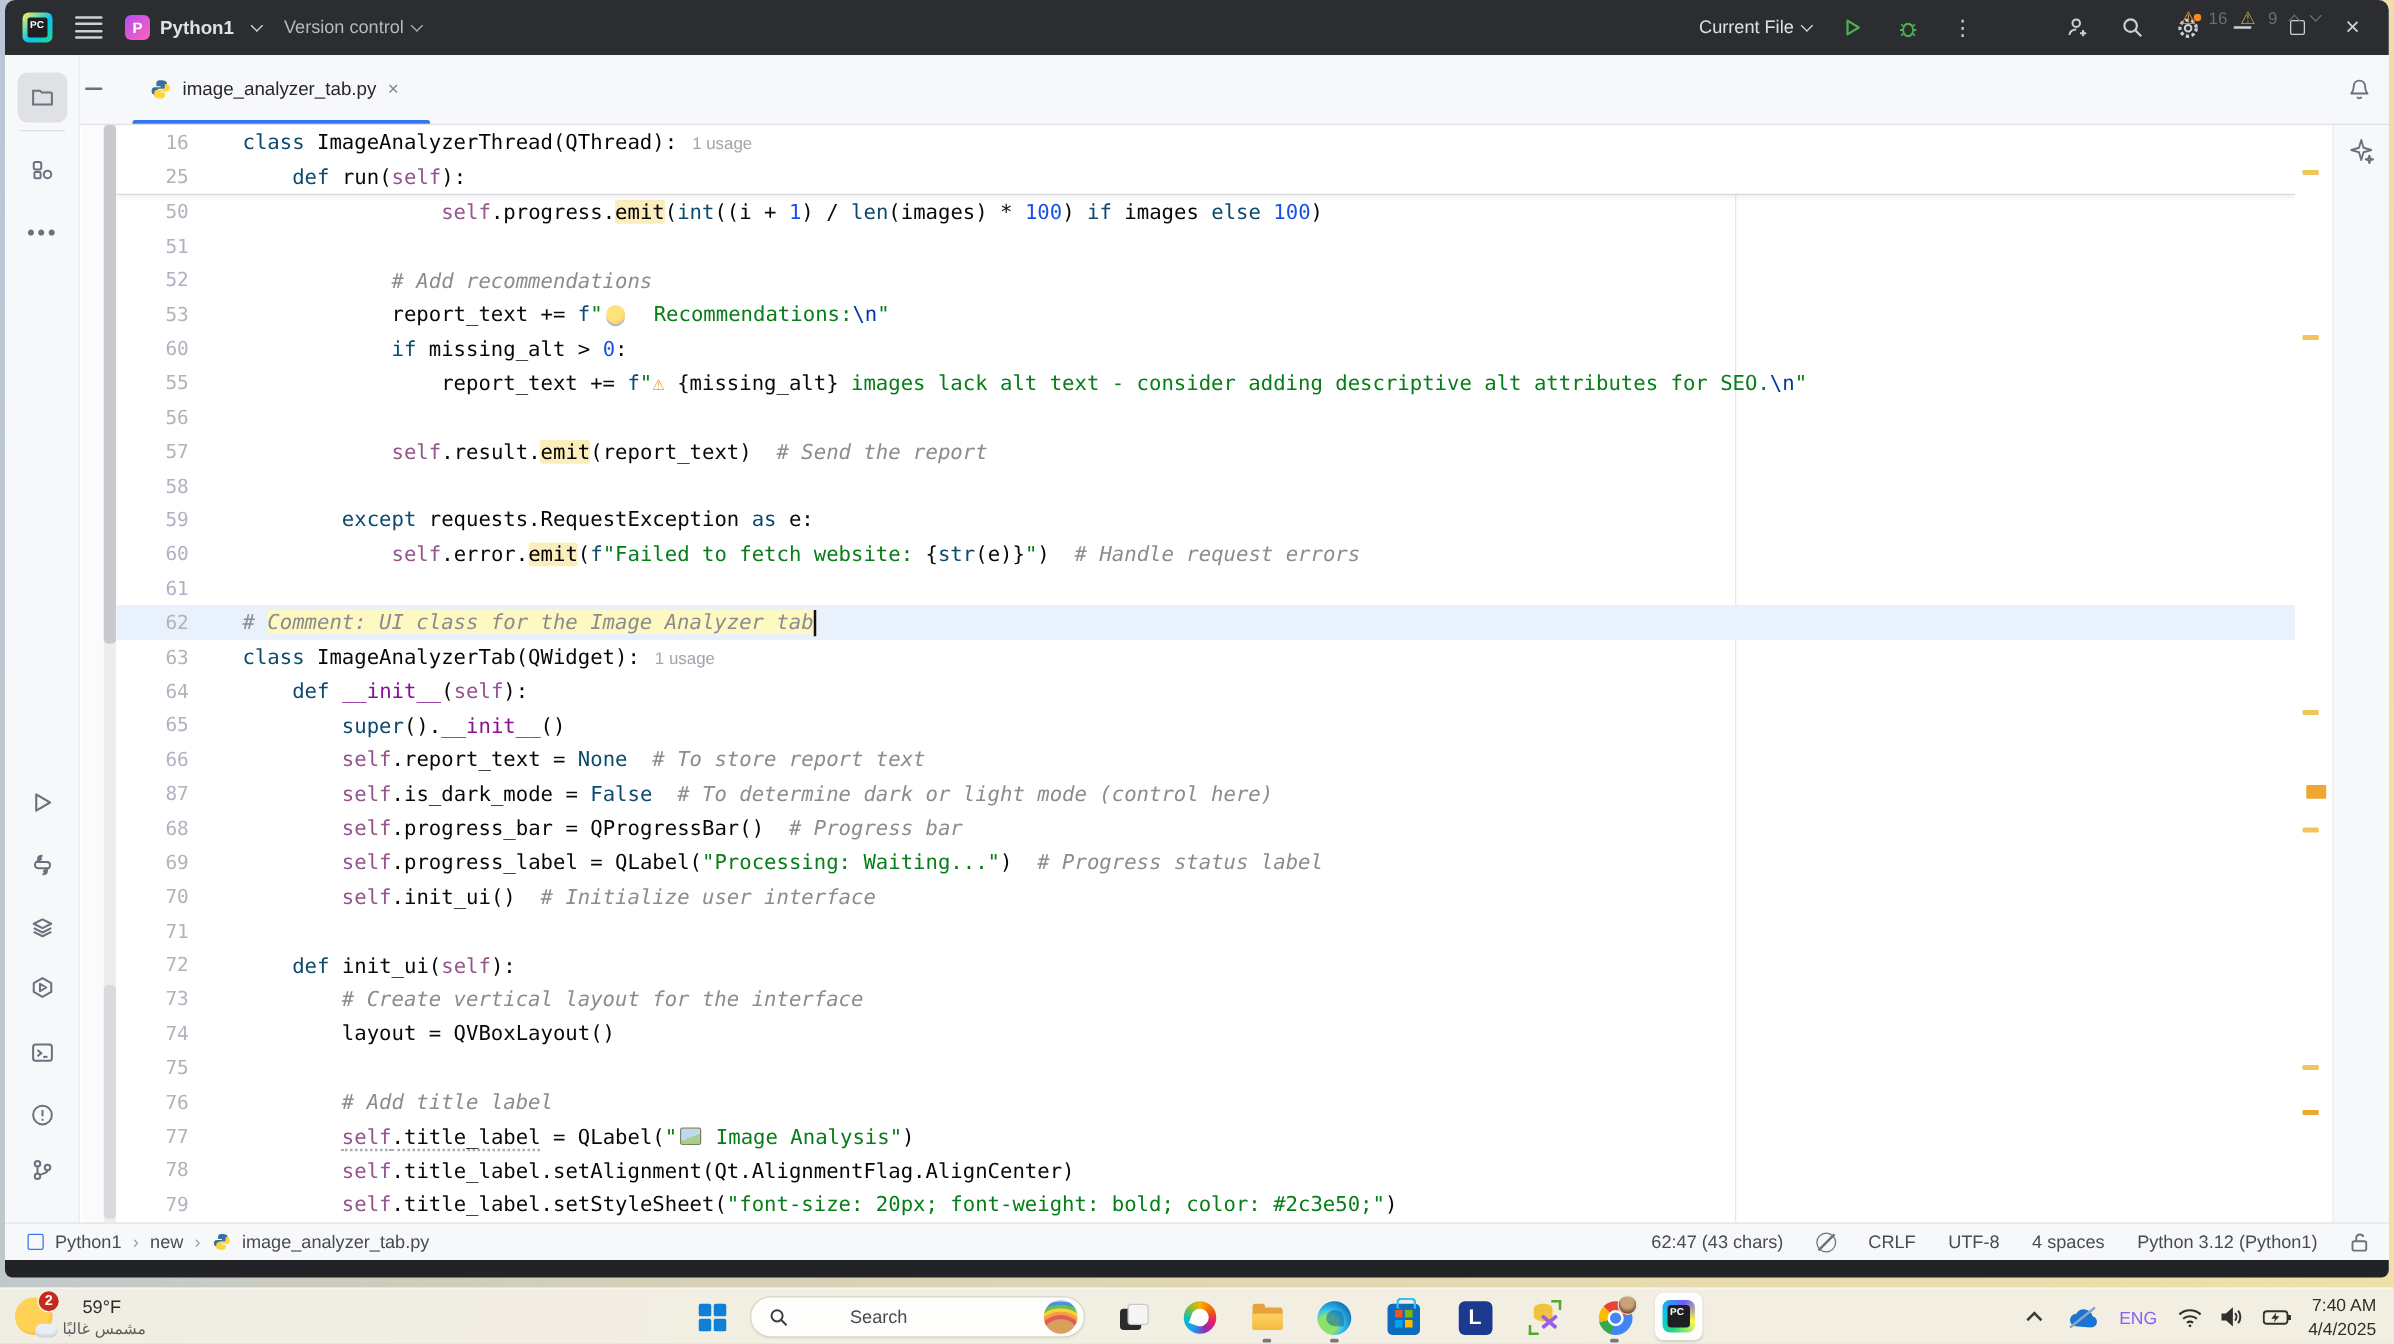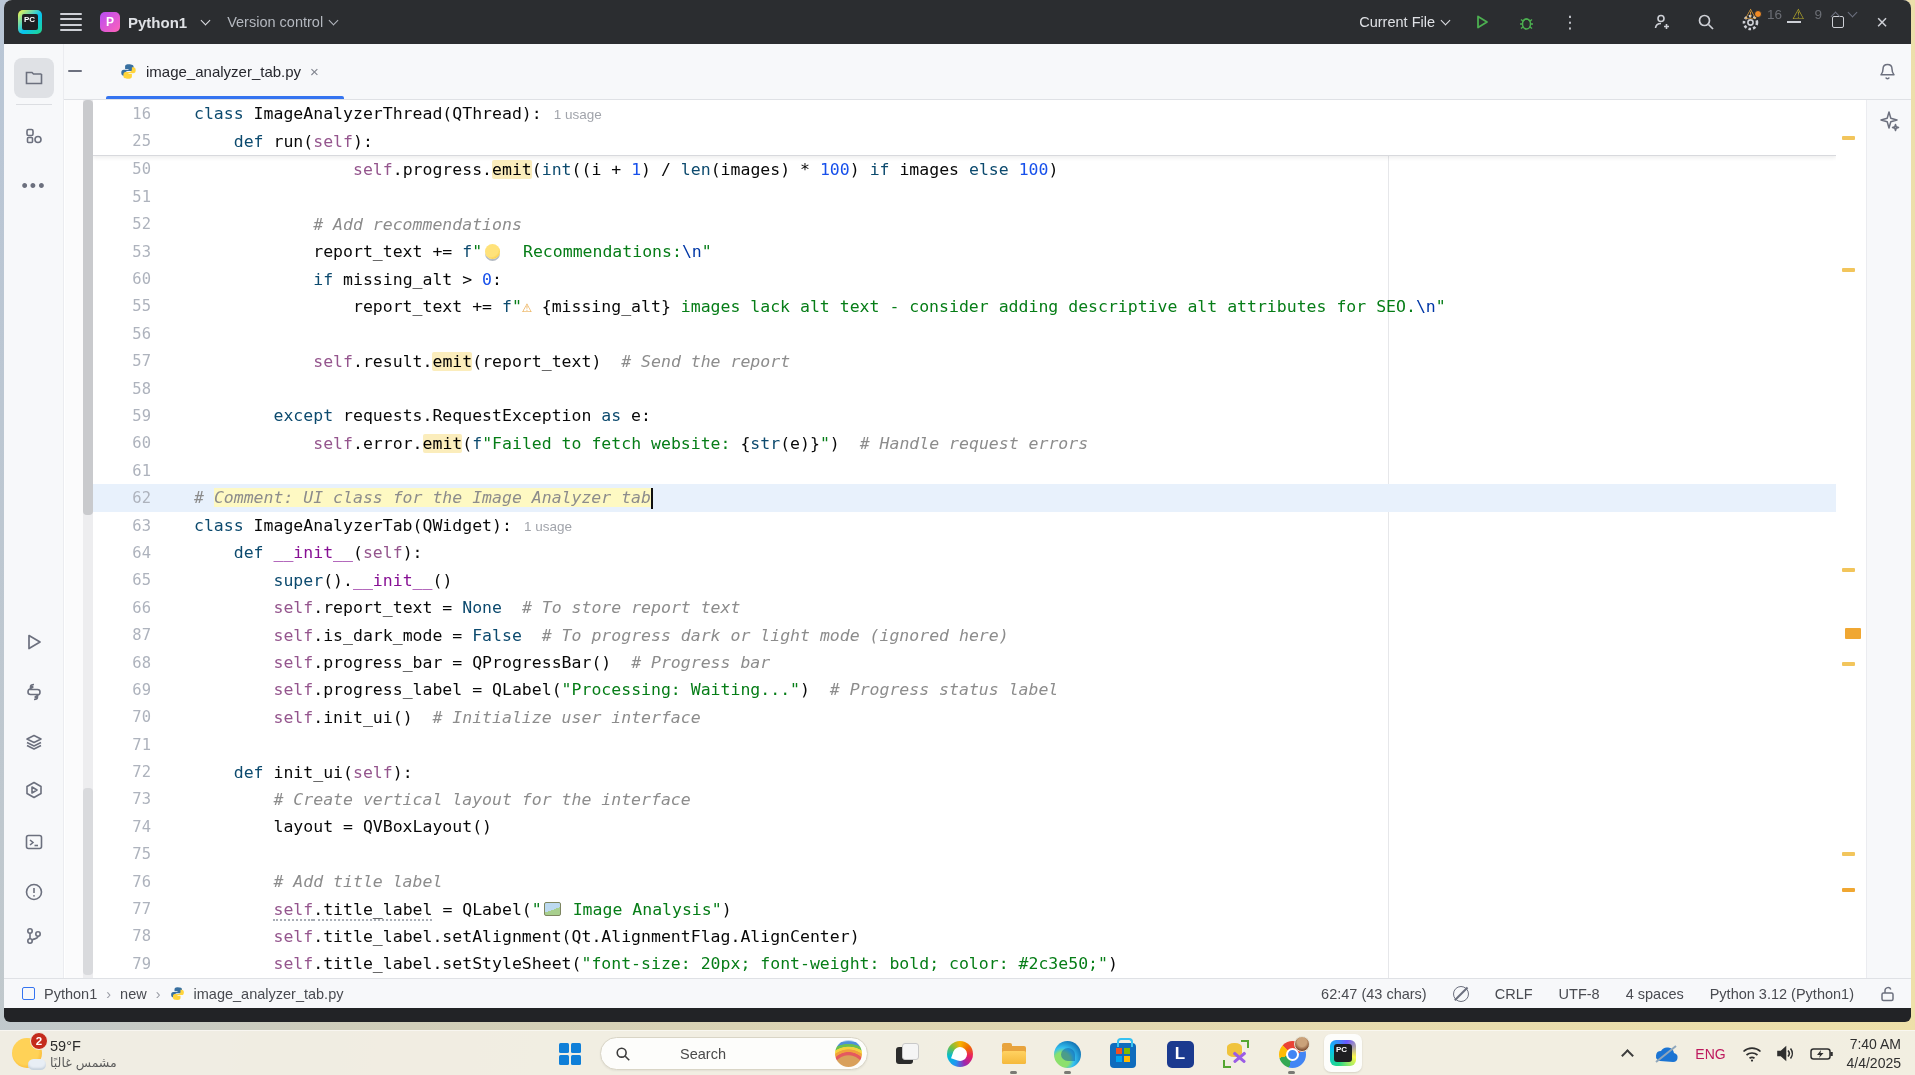--- a/index.html
+++ b/index.html
@@ -107,21 +107,21 @@
   .insp-lvl { width:16px; height:16px; border:1.5px solid #6c707e; border-radius:50%; position:relative; }
   .insp-lvl:before { content:""; position:absolute; left:-2px; top:6px; width:18px; height:1.5px; background:#6c707e; transform:rotate(-45deg); }
 
   
   .taskbar { position:absolute; left:0; top:1030px; width:1915px; height:45px; background:rgba(242,239,228,0.94); border-top:1px solid rgba(255,255,255,0.5); }
   .weather { position:absolute; left:12px; top:4px; display:flex; gap:8px; cursor:pointer; }
   .sun { width:30px; height:30px; border-radius:50%; background:radial-gradient(circle at 45% 45%, #ffd257 0 55%, #f59e0b 100%); position:relative; margin-top:3px; }
   .sun:after { content:""; position:absolute; right:-4px; bottom:-2px; width:18px; height:11px; border-radius:8px; background:#e8eef5; box-shadow:inset 0 -2px 2px #c8d2dd; }
   .wbadge { position:absolute; left:18px; top:-6px; width:18px; height:18px; border-radius:50%; background:#c42b1c; color:#fff; font-size:11.5px; font-weight:bold; display:flex; align-items:center; justify-content:center; border:1.5px solid #f5f2e4; }
   .wtext { display:flex; flex-direction:column; line-height:1.25; padding-top:2px; }
-  .wtemp { font-size:14.5px; color:#2b2b2b; }
+  .wtemp { font-size:14.5px; color:#2b2b2b;margin-left:16px; }
   .wdesc { font-size:12.5px; color:#5c5c5c; font-family:"DejaVu Sans",sans-serif; direction:rtl; text-align:left; }
   .startbtn { position:absolute; left:556px; top:9px; width:28px; height:28px; display:flex; align-items:center; justify-content:center; cursor:pointer; }
   .searchpill { position:absolute; left:600px; top:6px; width:268px; height:33px; background:#fdfdfb; border:1px solid #d9d5c6; border-radius:17px; display:flex; align-items:center; gap:10px; padding:0 5px 0 14px; cursor:pointer; box-shadow:0 1px 2px rgba(0,0,0,0.06); }
   .searchtxt { font-size:14.5px; color:#4a4a4a; flex:1;margin-left:39px; }
   .bingimg { width:27px; height:27px; border-radius:50%;
      background: radial-gradient(circle at 50% 115%, #d9a05b 0 45%, #e4595f 48% 55%, #f0a13c 57% 63%, #f3d23e 65% 71%, #6cbf4f 73% 79%, #4f8fd9 81% 87%, #bcd7ee 89% 100%); }
   .tb-app { position:absolute; top:7px; width:32px; height:32px; display:flex; align-items:center; justify-content:center; cursor:pointer; }
   .rundot { position:absolute; top:40px; width:7px; height:3px; border-radius:2px; background:#7a7a74; }
   .taskview-b { width:17px; height:17px; background:#2b2b2b; border-radius:3px; position:absolute; left:7px; top:9px; }
   .taskview-f { width:17px; height:17px; background:#f5f5f5; border:1px solid #c9c9c9; border-radius:3px; position:absolute; left:13px; top:5px; }
@@ -148,21 +148,21 @@
   .chrome { width:27px; height:27px; border-radius:50%; position:relative;
      background:conic-gradient(from -45deg, #ea4335 0 120deg, #4285f4 120deg 240deg, #34a853 240deg 300deg, #fbbc05 300deg 360deg); }
   .chrome:after { content:""; position:absolute; inset:7px; background:#4285f4; border:2.5px solid #fff; border-radius:50%; }
   .avatar { position:absolute; right:-4px; top:-5px; width:16px; height:16px; border-radius:50%; background:radial-gradient(circle at 50% 35%, #caa27a 0 40%, #7a4a2f 75%); border:1px solid #e6e2d2; }
   .pycharm-app { position:absolute; left:1324px; top:3px; width:38px; height:38px; background:#fdfdfb; border-radius:7px; box-shadow:0 1px 2px rgba(0,0,0,0.12); display:flex; align-items:center; justify-content:center; cursor:pointer; }
   .pyc-ic { width:26px; height:26px; border-radius:6px; background:conic-gradient(from 200deg,#21d789,#07c3f2,#6b57ff,#fcf84a,#21d789); position:relative; }
   .pyc-ic i { position:absolute; inset:4px; background:#1e1f22; border-radius:3px; color:#fff; font-style:normal; font-size:8px; font-weight:bold; padding:1px 2px; }
   .tray { position:absolute; right:0; top:0; height:45px; display:flex; align-items:center; gap:0; }
   .tray-ic { display:flex; align-items:center; justify-content:center; color:#3c3c3c; cursor:pointer; }
   .tray-chev { width:9px; height:9px; border-left:2px solid #3c3c3c; border-top:2px solid #3c3c3c; transform:rotate(45deg); margin-top:4px; }
-  .lang { font-size:14px; color:#be185d; }
+  .lang { font-size:14px; color:#8b5cf6; }
   .clock { text-align:right; font-size:14px; color:#2f2f2f; line-height:1.3; cursor:pointer; }
   svg { display:block; }
 </style>
 </head>
 <body>
 
 <div class="window">
 
   <div class="titlebar">
     <div class="tb-left">
@@ -342,21 +342,21 @@
         <div class="crow"><span class="lnum">57</span><span class="ctext"><span class="tok p">            </span><span class="tok s">self</span><span class="tok p">.result.</span><span class="tok hl">emit</span><span class="tok p">(report_text)  </span><span class="tok c"># Send the report</span></span></div>
         <div class="crow"><span class="lnum">58</span><span class="ctext"></span></div>
         <div class="crow"><span class="lnum">59</span><span class="ctext"><span class="tok p">        </span><span class="tok k">except</span><span class="tok p"> requests.RequestException </span><span class="tok k">as</span><span class="tok p"> e:</span></span></div>
         <div class="crow"><span class="lnum">60</span><span class="ctext"><span class="tok p">            </span><span class="tok s">self</span><span class="tok p">.error.</span><span class="tok hl">emit</span><span class="tok p">(</span><span class="tok k">f</span><span class="tok g">"Failed to fetch website: </span><span class="tok p">{</span><span class="tok k">str</span><span class="tok p">(e)}</span><span class="tok g">"</span><span class="tok p">)  </span><span class="tok c"># Handle request errors</span></span></div>
         <div class="crow"><span class="lnum">61</span><span class="ctext"></span></div>
         <div class="crow cur"><span class="lnum">62</span><span class="ctext"><span class="tok c"># </span><span class="tok c selbg">Comment: UI class for the Image Analyzer tab</span><span class="tok caret"></span></span></div>
         <div class="crow"><span class="lnum">63</span><span class="ctext"><span class="tok k">class </span><span class="tok p">ImageAnalyzerTab(QWidget):</span><span class="tok u">1 usage</span></span></div>
         <div class="crow"><span class="lnum">64</span><span class="ctext"><span class="tok p">    </span><span class="tok k">def </span><span class="tok m">__init__</span><span class="tok p">(</span><span class="tok s">self</span><span class="tok p">):</span></span></div>
         <div class="crow"><span class="lnum">65</span><span class="ctext"><span class="tok p">        </span><span class="tok k">super</span><span class="tok p">().</span><span class="tok m">__init__</span><span class="tok p">()</span></span></div>
         <div class="crow"><span class="lnum">66</span><span class="ctext"><span class="tok p">        </span><span class="tok s">self</span><span class="tok p">.report_text = </span><span class="tok k">None</span><span class="tok p">  </span><span class="tok c"># To store report text</span></span></div>
-        <div class="crow"><span class="lnum">87</span><span class="ctext"><span class="tok p">        </span><span class="tok s">self</span><span class="tok p">.is_dark_mode = </span><span class="tok k">False</span><span class="tok p">  </span><span class="tok c"># To progress dark or light mode (ignored here)</span></span></div>
+        <div class="crow"><span class="lnum">87</span><span class="ctext"><span class="tok p">        </span><span class="tok s">self</span><span class="tok p">.is_dark_mode = </span><span class="tok k">False</span><span class="tok p">  </span><span class="tok c"># To determine dark or light mode (control here)</span></span></div>
         <div class="crow"><span class="lnum">68</span><span class="ctext"><span class="tok p">        </span><span class="tok s">self</span><span class="tok p">.progress_bar = QProgressBar()  </span><span class="tok c"># Progress bar</span></span></div>
         <div class="crow"><span class="lnum">69</span><span class="ctext"><span class="tok p">        </span><span class="tok s">self</span><span class="tok p">.progress_label = QLabel(</span><span class="tok g">"Processing: Waiting..."</span><span class="tok p">)  </span><span class="tok c"># Progress status label</span></span></div>
         <div class="crow"><span class="lnum">70</span><span class="ctext"><span class="tok p">        </span><span class="tok s">self</span><span class="tok p">.init_ui()  </span><span class="tok c"># Initialize user interface</span></span></div>
         <div class="crow"><span class="lnum">71</span><span class="ctext"></span></div>
         <div class="crow"><span class="lnum">72</span><span class="ctext"><span class="tok p">    </span><span class="tok k">def </span><span class="tok p">init_ui(</span><span class="tok s">self</span><span class="tok p">):</span></span></div>
         <div class="crow"><span class="lnum">73</span><span class="ctext"><span class="tok p">        </span><span class="tok c"># Create vertical layout for the interface</span></span></div>
         <div class="crow"><span class="lnum">74</span><span class="ctext"><span class="tok p">        layout = QVBoxLayout()</span></span></div>
         <div class="crow"><span class="lnum">75</span><span class="ctext"></span></div>
         <div class="crow"><span class="lnum">76</span><span class="ctext"><span class="tok p">        </span><span class="tok c"># Add title label</span></span></div>
         <div class="crow"><span class="lnum">77</span><span class="ctext"><span class="tok p">        </span><span class="tok s sq">self</span><span class="tok p sq">.title_label</span><span class="tok p"> = QLabel(</span><span class="tok g">"</span><span class="tok icn-img"></span><span class="tok g"> Image Analysis"</span><span class="tok p">)</span></span></div>

